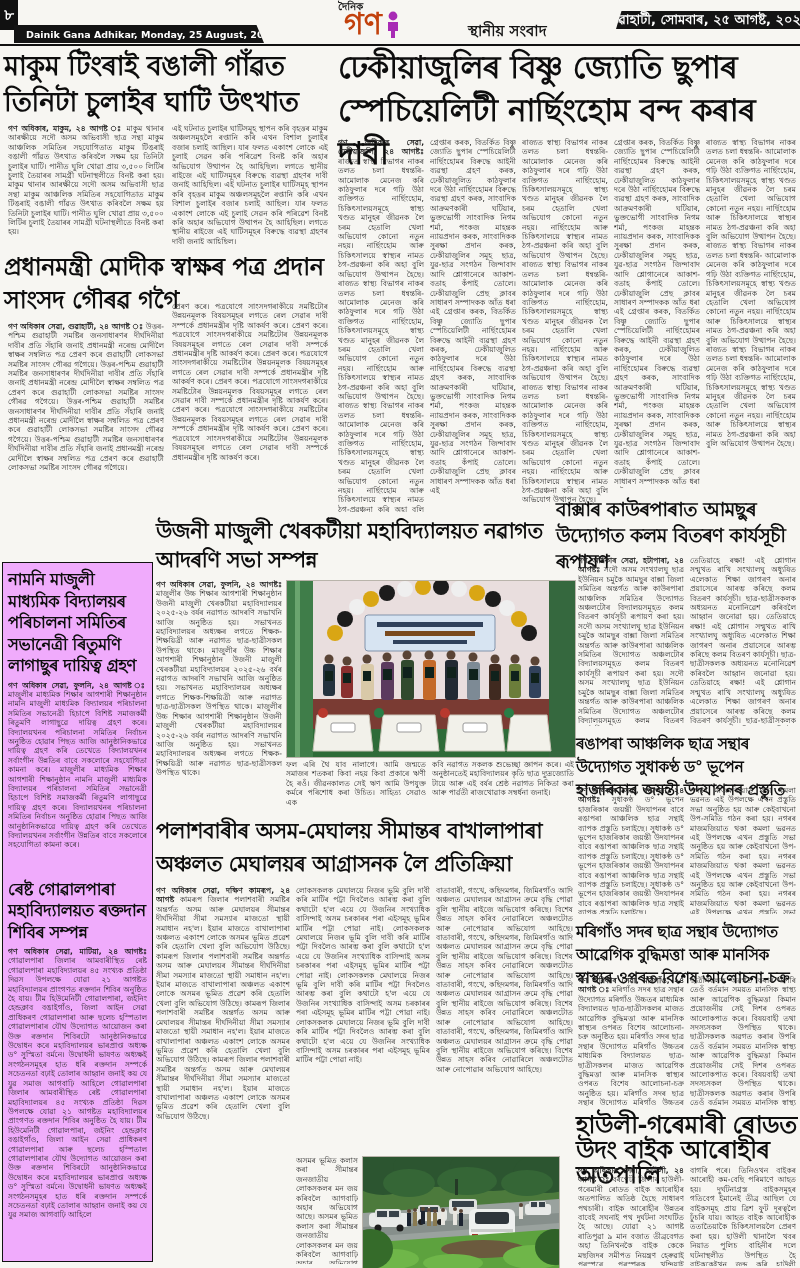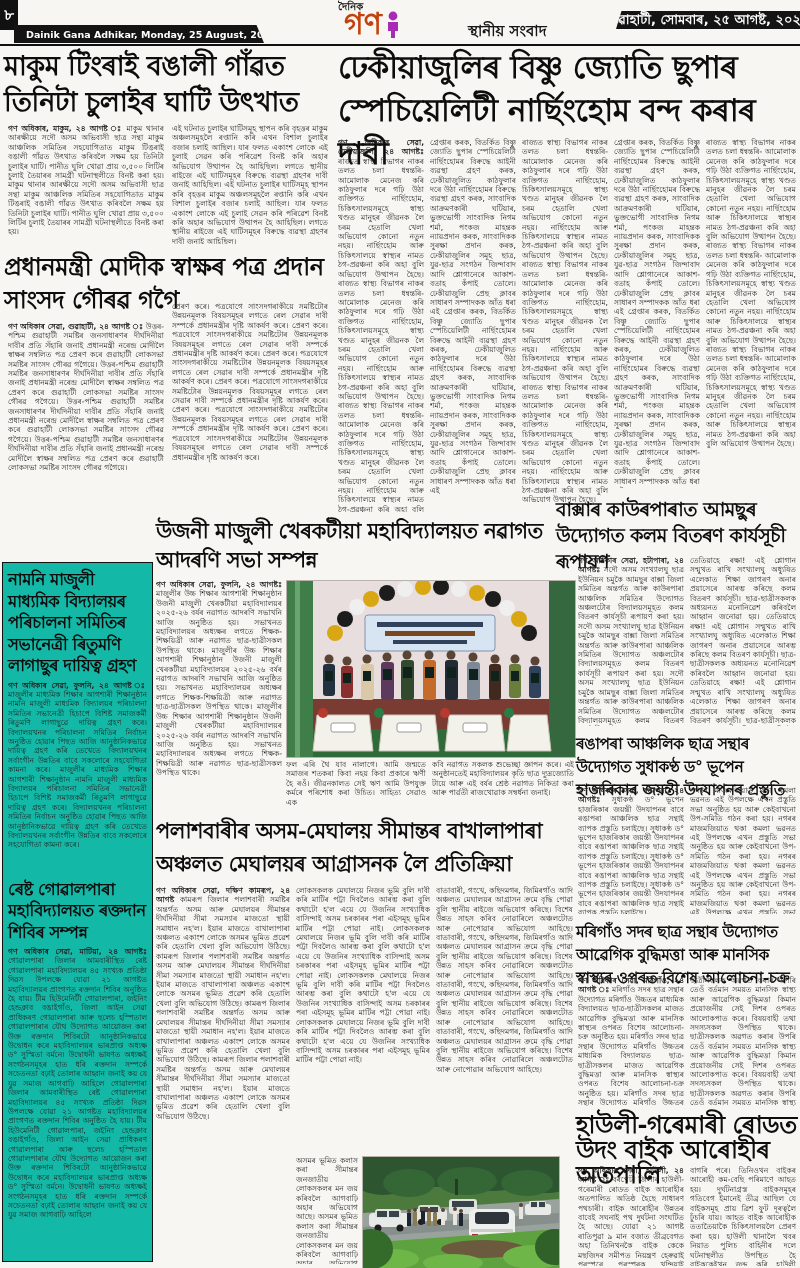--- a/index.html
+++ b/index.html
@@ -5,21 +5,21 @@
   html,body{margin:0;padding:0;background:#888;}
   .page{position:relative;width:800px;height:1268px;margin:0 auto;background:#f7f6f2;
         font-family:"DejaVu Sans","Liberation Sans",sans-serif;color:#151515;overflow:hidden;}
   .abs{position:absolute;}
   .hl{font-family:"DejaVu Serif","Liberation Serif",serif;font-weight:700;text-align:left;
       margin:0;color:#0d0d0d;letter-spacing:-0.5px;}
   .bc{font-size:7.5px;line-height:9.4px;text-align:justify;overflow:hidden;word-break:break-word;color:#222;}
   .dl{font-weight:700;}
   .bar{background:#141414;color:#fff;display:flex;align-items:center;overflow:hidden;white-space:nowrap;}
   .rule{background:#111;}
-  .boxed{border:1.6px solid #111;background:#14b8a6;padding:4px 5px;box-sizing:border-box;overflow:hidden;}
+  .boxed{border:1.6px solid #111;background:#f0abfc;padding:4px 5px;box-sizing:border-box;overflow:hidden;}
   .brand{display:flex;align-items:center;justify-content:center;gap:2px;
          font-family:"DejaVu Serif","Liberation Serif",serif;font-weight:900;font-size:30px;color:#c2410c;}
   .photo{display:block;border:1px solid #b9b4ab;}
 </style>
 </head>
 <body>
 
 <div class="page">
 
   <header>

